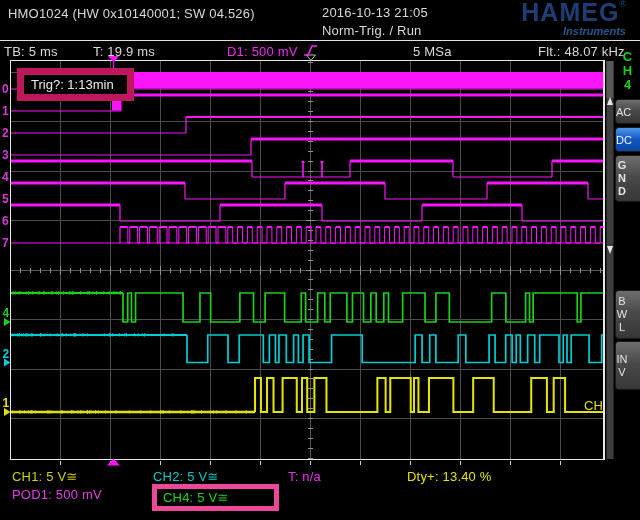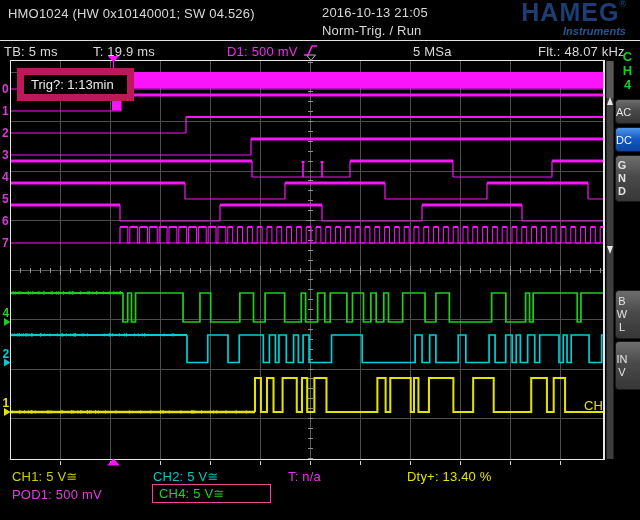--- a/index.html
+++ b/index.html
@@ -641,16 +641,16 @@
   </div>
   <div class="side-btn" style="top:341px;height:47px;">
     <span class="v">INV</span>
   </div>
 
   <div class="abs txt" style="left:12px;top:469px;color:#cfcf00;">CH1: 5 V≅</div>
   <div class="abs txt" style="left:153px;top:469px;color:#00c9c9;">CH2: 5 V≅</div>
   <div class="abs txt" style="left:288px;top:469px;color:#ef2fef;">T: n/a</div>
   <div class="abs txt" style="left:407px;top:469px;color:#e3e300;">Dty+: 13.40 %</div>
   <div class="abs txt" style="left:12px;top:487px;color:#e23ce2;">POD1: 500 mV</div>
-  <div class="abs" style="left:152px;top:484px;width:117px;height:17px;border:1px solid #ec4899;">
+  <div class="abs" style="left:152px;top:484px;width:117px;height:17px;border:5px solid #ec4899;">
     <span class="txt" style="color:#1dd41d;position:absolute;left:6px;top:1px;">CH4: 5 V≅</span>
   </div>
 </div>
 
 </body></html>

